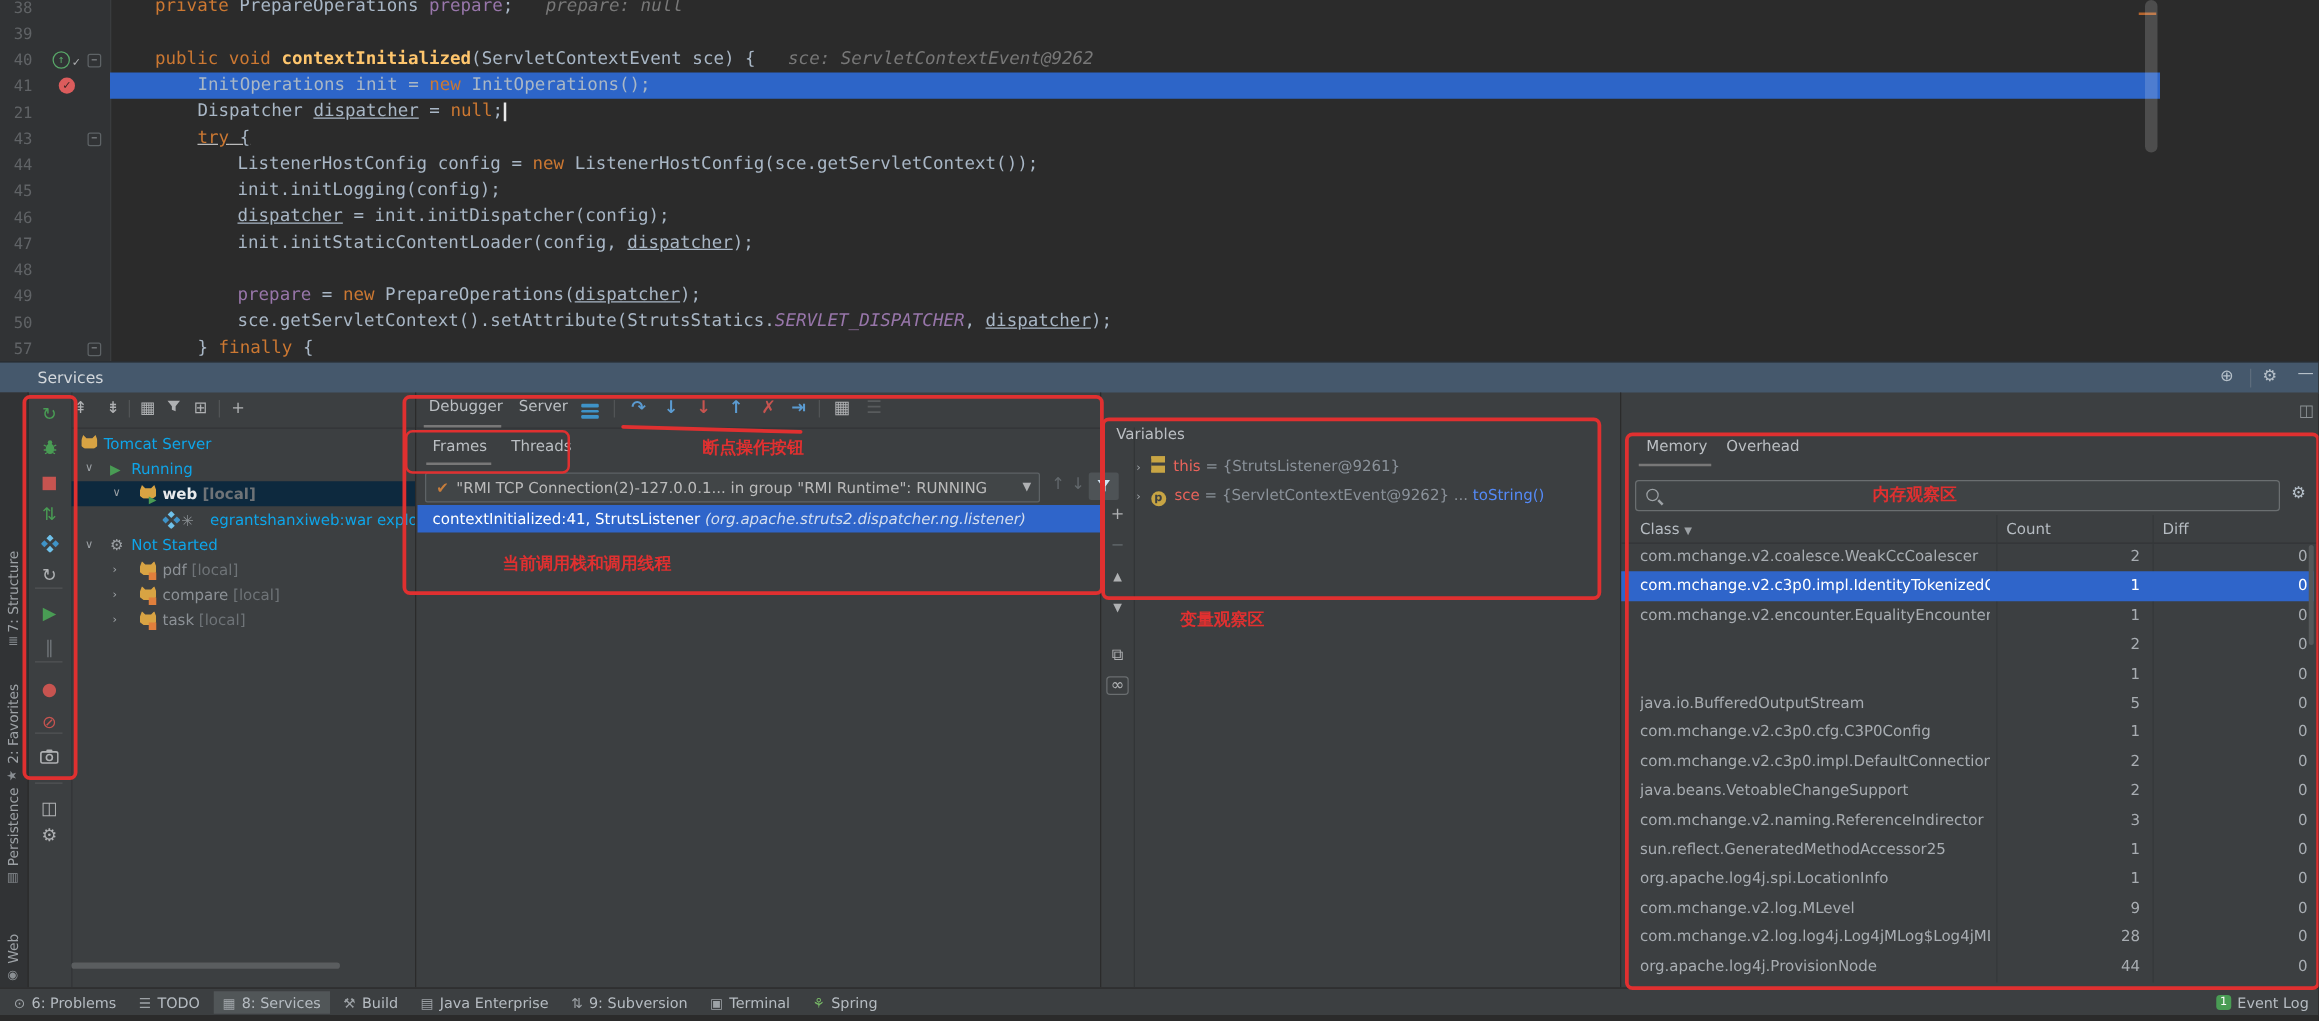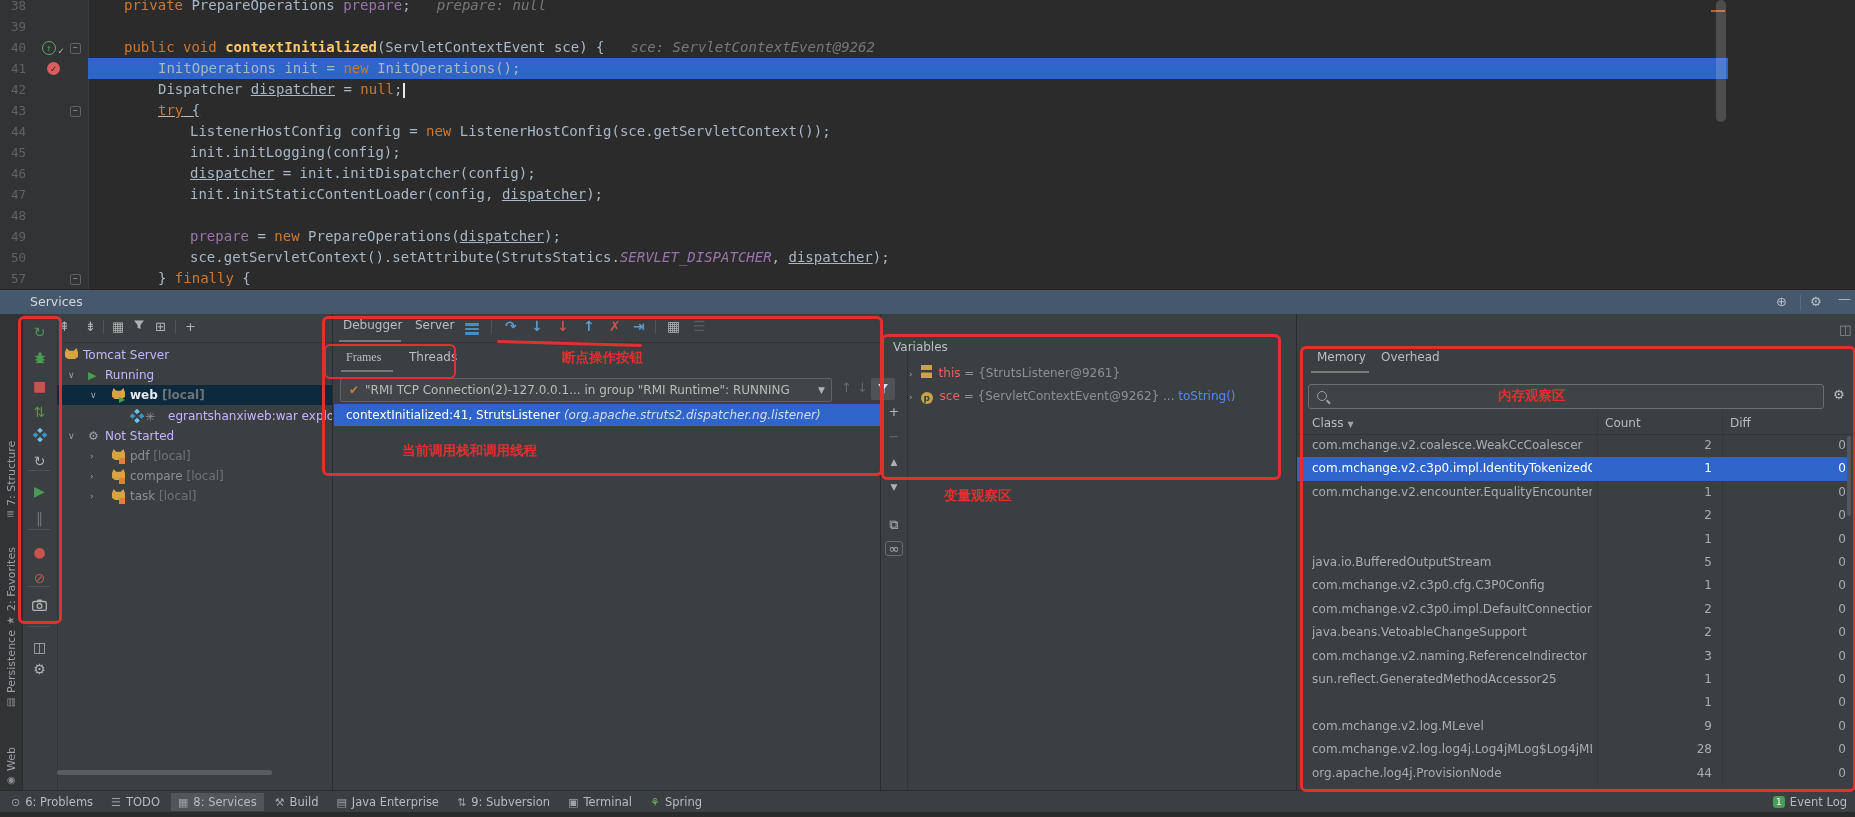--- a/index.html
+++ b/index.html
@@ -49,21 +49,21 @@
   .dbg-sep{position:absolute;left:6px;width:22px;height:1px;background:#515456;}
   
   #tree-panel{position:absolute;left:57px;top:0;width:275px;height:476px;overflow:hidden;}
   #tree-toolbar{position:absolute;left:0;top:0;width:275px;height:28px;border-bottom:1px solid #323537;}
   .tt-icon{position:absolute;top:5px;color:#afb1b3;font-size:13px;}
   .tt-sep{position:absolute;top:6px;width:1px;height:14px;background:#515456;}
   .tree-row{position:absolute;left:0;width:275px;height:20px;line-height:20px;white-space:nowrap;}
   .tree-sel{background:#0d293e;}
   .chev{position:absolute;color:#9da2a6;font-size:9px;top:0;}
   .t-ic{position:absolute;top:3px;}
-  .t-label{position:absolute;top:0;color:#c4b5fd;}
+  .t-label{position:absolute;top:0;color:#0ea5e9;}
   .t-bold{font-weight:bold;color:#e8eaec;}
   .t-dim{color:#8c9196;}
   .t-suffix{color:#6e7377;}
   .cat{width:13px;height:11px;background:#d8a343;clip-path:polygon(0 38%,12% 0,32% 24%,68% 24%,88% 0,100% 38%,100% 80%,78% 100%,22% 100%,0 80%);}
   .cat-badge{position:absolute;left:7px;top:9px;width:6px;height:6px;}
   #tree-hscroll{position:absolute;left:0px;top:456px;width:215px;height:5px;background:#5a5d5f;border-radius:3px;}
   
   #frames-panel{position:absolute;left:332px;top:0;width:548px;height:476px;border-left:1px solid #2b2b2b;}
   .tab{position:absolute;top:4px;color:#bbbfc3;font-size:12px;cursor:default;}
   .tab-underline{position:absolute;height:2px;background:#787878;}
@@ -125,21 +125,21 @@
 
 <div id="app">
 
   <div id="editor">
     <div id="gutter-bg"></div>
     <div id="code-lines">
         <div class="code-line" style="top: -5px;"><div class="lnum">38</div><div class="code" style="left: 124px;"><span class="seg-kw">private</span><span class="seg-d"> PrepareOperations </span><span class="seg-fl">prepare</span><span class="seg-d">;</span><span class="hint">prepare: null</span></div></div>
         <div class="code-line" style="top: 16px;"><div class="lnum">39</div><div class="code" style="left: 124px;"></div></div>
         <div class="code-line" style="top: 37px;"><div class="lnum">40</div><div class="gut-override">↑</div><div class="gut-check">✓</div><div class="fold">−</div><div class="code" style="left: 124px;"><span class="seg-kw">public void </span><span class="seg-m">contextInitialized</span><span class="seg-d">(ServletContextEvent sce) {</span><span class="hint">sce: ServletContextEvent@9262</span></div></div>
         <div class="code-line" style="top: 58px;"><div class="exec-stripe"></div><div class="lnum">41</div><div class="gut-break">✓</div><div class="code" style="left: 158px;"><span class="seg-d">InitOperations init = </span><span class="seg-kw">new</span><span class="seg-d"> InitOperations();</span></div></div>
-        <div class="code-line" style="top: 79px;"><div class="lnum">42</div><div class="code" style="left: 158px;"><span class="seg-d">Dispatcher </span><span class="seg-u">dispatcher</span><span class="seg-d"> = </span><span class="seg-kw">null</span><span class="seg-d">;</span><span class="caret"></span></div></div>
+        <div class="code-line" style="top: 79px;"><div class="lnum">21</div><div class="code" style="left: 158px;"><span class="seg-d">Dispatcher </span><span class="seg-u">dispatcher</span><span class="seg-d"> = </span><span class="seg-kw">null</span><span class="seg-d">;</span><span class="caret"></span></div></div>
         <div class="code-line" style="top: 100px;"><div class="lnum">43</div><div class="fold">−</div><div class="code" style="left: 158px; text-decoration: underline;"><span class="seg-kw">try</span><span class="seg-d"> {</span></div></div>
         <div class="code-line" style="top: 121px;"><div class="lnum">44</div><div class="code" style="left: 190px;"><span class="seg-d">ListenerHostConfig config = </span><span class="seg-kw">new</span><span class="seg-d"> ListenerHostConfig(sce.getServletContext());</span></div></div>
         <div class="code-line" style="top: 142px;"><div class="lnum">45</div><div class="code" style="left: 190px;"><span class="seg-d">init.initLogging(config);</span></div></div>
         <div class="code-line" style="top: 163px;"><div class="lnum">46</div><div class="code" style="left: 190px;"><span class="seg-u">dispatcher</span><span class="seg-d"> = init.initDispatcher(config);</span></div></div>
         <div class="code-line" style="top: 184px;"><div class="lnum">47</div><div class="code" style="left: 190px;"><span class="seg-d">init.initStaticContentLoader(config, </span><span class="seg-u">dispatcher</span><span class="seg-d">);</span></div></div>
         <div class="code-line" style="top: 205px;"><div class="lnum">48</div><div class="code" style="left: 190px;"></div></div>
         <div class="code-line" style="top: 226px;"><div class="lnum">49</div><div class="code" style="left: 190px;"><span class="seg-fl">prepare</span><span class="seg-d"> = </span><span class="seg-kw">new</span><span class="seg-d"> PrepareOperations(</span><span class="seg-u">dispatcher</span><span class="seg-d">);</span></div></div>
         <div class="code-line" style="top: 247px;"><div class="lnum">50</div><div class="code" style="left: 190px;"><span class="seg-d">sce.getServletContext().setAttribute(StrutsStatics.</span><span class="seg-cst">SERVLET_DISPATCHER</span><span class="seg-d">, </span><span class="seg-u">dispatcher</span><span class="seg-d">);</span></div></div>
         <div class="code-line" style="top: 268px;"><div class="lnum">57</div><div class="fold">−</div><div class="code" style="left: 158px;"><span class="seg-d">} </span><span class="seg-kw">finally</span><span class="seg-d"> {</span></div></div>
       </div>
@@ -302,21 +302,21 @@
             <span></span>
             <span></span>
             <span></span>
           </span>
         <span class="tt-sep" style="left:158px;"></span>
         <span id="step-icons"><span class="step-ic" style="left: 172px; color: rgb(91, 155, 209);">↷</span><span class="step-ic" style="left: 198px; color: rgb(91, 155, 209);">↓</span><span class="step-ic" style="left: 224px; color: rgb(199, 84, 80);">↓</span><span class="step-ic" style="left: 250px; color: rgb(91, 155, 209);">↑</span><span class="step-ic" style="left: 276px; color: rgb(199, 84, 80);">✗</span><span class="step-ic" style="left: 300px; color: rgb(91, 155, 209);">⇥</span></span>
         <span class="tt-sep" style="left:322px;"></span>
         <span class="step-ic" style="left:334px;color:#afb1b3;">▦</span>
         <span class="step-ic" style="left:360px;color:#585b5d;">☰</span>
       </div>
-      <span class="tab" style="left:13px;top:36px;font-family:Liberation Serif, serif;">Frames</span>
+      <span class="tab" style="left:13px;top:36px;">Frames</span>
       <span class="tab" style="left:76px;top:36px;">Threads</span>
       <div class="tab-underline" style="left:8px;top:56px;width:52px;"></div>
 
       <div id="dropdown">
         <span class="chk">✔</span><span>"RMI TCP Connection(2)-127.0.0.1... in group "RMI Runtime": RUNNING</span>
         <span class="dd-arrow">▼</span>
       </div>
       <span class="nav-arrow" style="left:508px;">↑</span>
       <span class="nav-arrow" style="left:524px;">↓</span>
       <div id="funnel-btn">
@@ -409,20 +409,21 @@
             <div class="cls">com.mchange.v2.naming.ReferenceIndirector</div>
             <div class="cnt">3</div>
             <div class="dif">0</div>
           </div>
           <div class="mem-row" style="top: 354px;">
             <div class="cls">sun.reflect.GeneratedMethodAccessor25</div>
             <div class="cnt">1</div>
             <div class="dif">0</div>
           </div>
           <div class="mem-row" style="top: 377.4px;">
+            <div class="cls">org.apache.log4j.spi.LocationInfo</div>
             <div class="cnt">1</div>
             <div class="dif">0</div>
           </div>
           <div class="mem-row" style="top: 400.8px;">
             <div class="cls">com.mchange.v2.log.MLevel</div>
             <div class="cnt">9</div>
             <div class="dif">0</div>
           </div>
           <div class="mem-row" style="top: 424.2px;">
             <div class="cls">com.mchange.v2.log.log4j.Log4jMLog$Log4jMLo</div>

